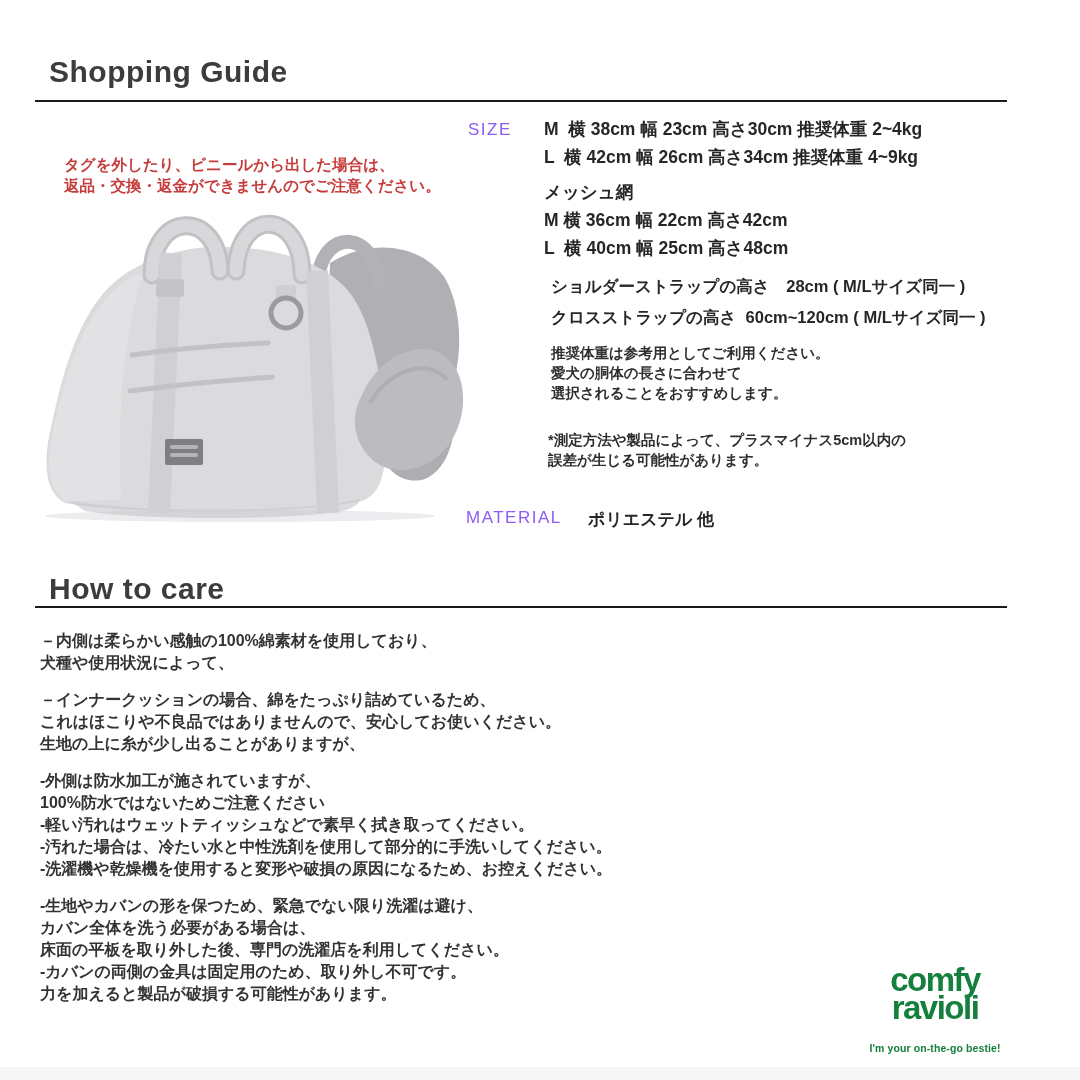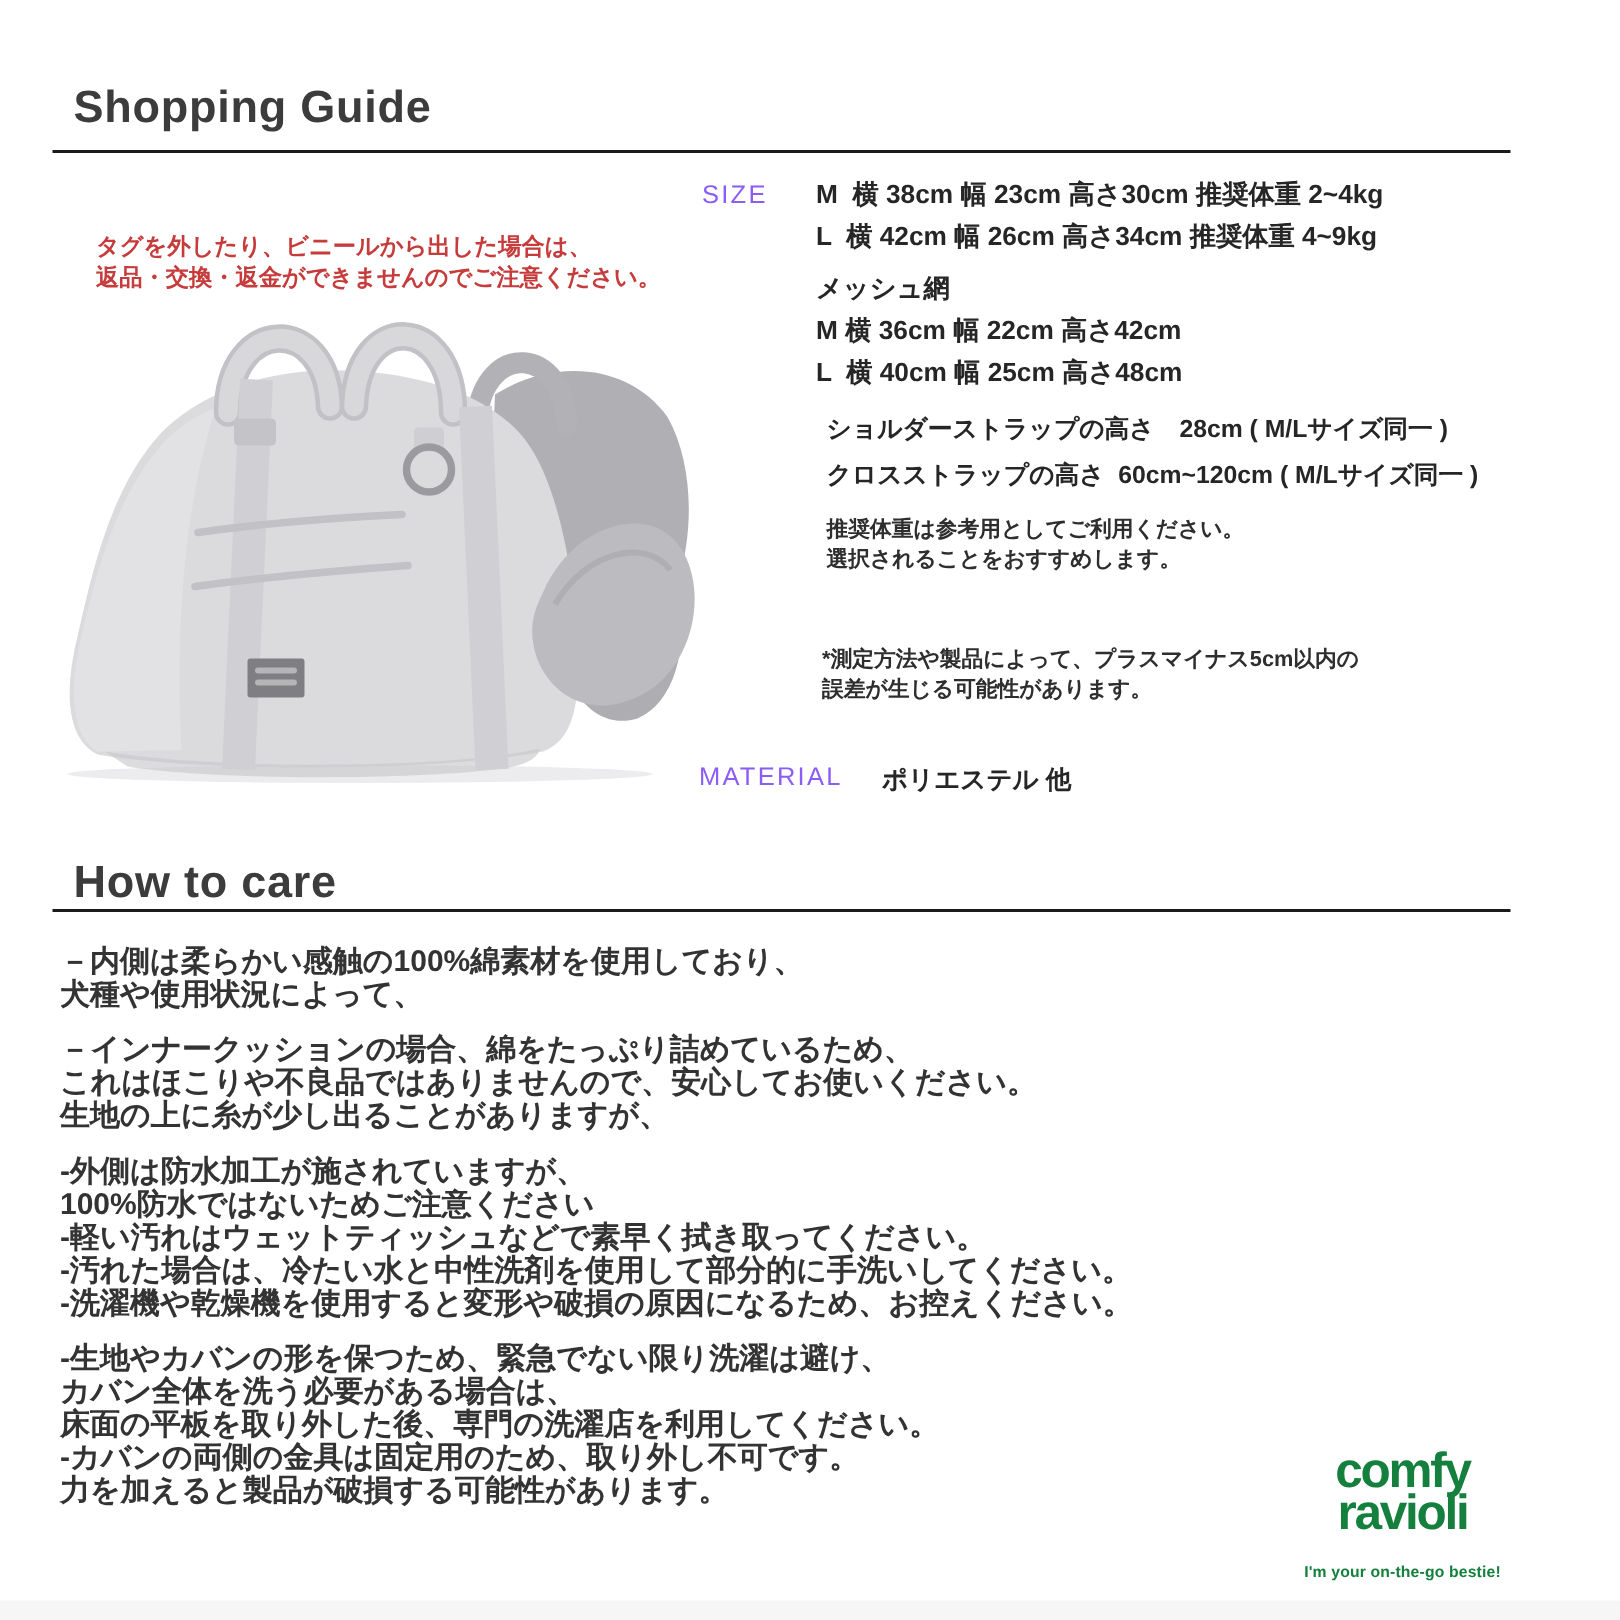--- a/index.html
+++ b/index.html
@@ -29,21 +29,21 @@
     font-size:17px; color:#8b5cf6; letter-spacing:1.5px; font-weight:400;
   }
   .size-rows    { left:544px; top:115px; font-size:17.5px; font-weight:700; color:#262626; line-height:28px; }
   .mesh-block   { left:544px; top:178px; font-size:17.5px; font-weight:700; color:#262626; line-height:28px; }
   .strap-rows   { left:551px; top:271px; font-size:16.5px; font-weight:700; color:#262626; line-height:31px; }
   .weight-note  { left:551px; top:343px; font-size:14.5px; font-weight:700; color:#2e2e2e; line-height:20px; }
   .tol-note     { left:548px; top:430px; font-size:14.5px; font-weight:700; color:#2e2e2e; line-height:20px; }
   .material-val { left:588px; top:508px; font-size:17px; font-weight:700; color:#262626; }
 
   
-  .care-text { left:40px; top:630px; font-size:20px; font-weight:700; color:#333333; line-height:22px; }
+  .care-text { left:40px; top:630px; font-size:16px; font-weight:700; color:#333333; line-height:22px; }
   .care-text .para { margin-bottom:15px; }
 
   
   .brand { left:858px; top:966px; width:154px; text-align:center; }
   .brand .word {
     font-weight:900; font-size:33px; letter-spacing:-1.5px; line-height:28px;
   }
   .brand .tagline { font-size:10.5px; font-weight:700; margin-top:20px; letter-spacing:0.1px; }
 
   .bottom-band { left:0; bottom:0; width:1080px; height:13px; background:#f6f6f7; }
@@ -124,20 +124,21 @@
   <div class="pre">L  横 40cm 幅 25cm 高さ48cm</div>
 </div>
 
 <div class="abs strap-rows">
   <div class="pre">ショルダーストラップの高さ　28cm ( M/Lサイズ同一 )</div>
   <div class="pre">クロスストラップの高さ  60cm~120cm ( M/Lサイズ同一 )</div>
 </div>
 
 <div class="abs weight-note">
   <div class="pre">推奨体重は参考用としてご利用ください。</div>
+  <div class="pre">愛犬の胴体の長さに合わせて</div>
   <div class="pre">選択されることをおすすめします。</div>
 </div>
 
 <div class="abs tol-note">
   <div class="pre">*測定方法や製品によって、プラスマイナス5cm以内の</div>
   <div class="pre">誤差が生じる可能性があります。</div>
 </div>
 
 <div class="abs side-label" style="left:466px; top:508px;">MATERIAL</div>
 <div class="abs material-val pre">ポリエステル 他</div>

